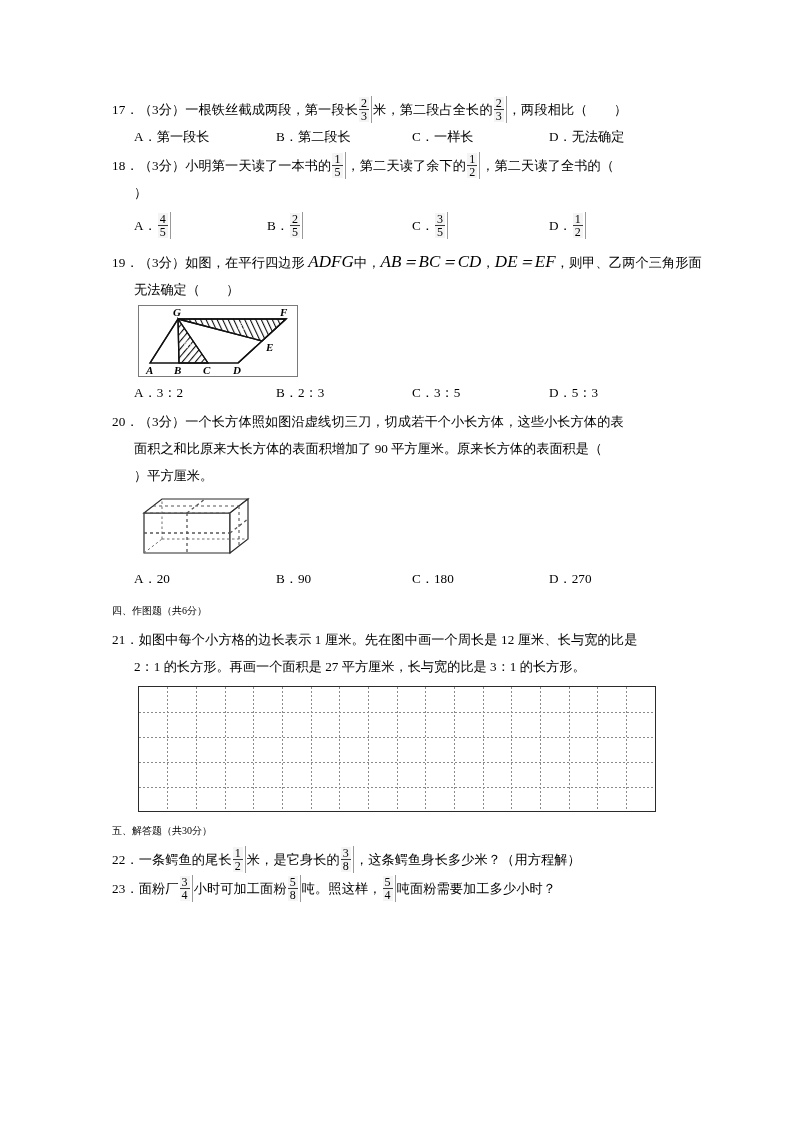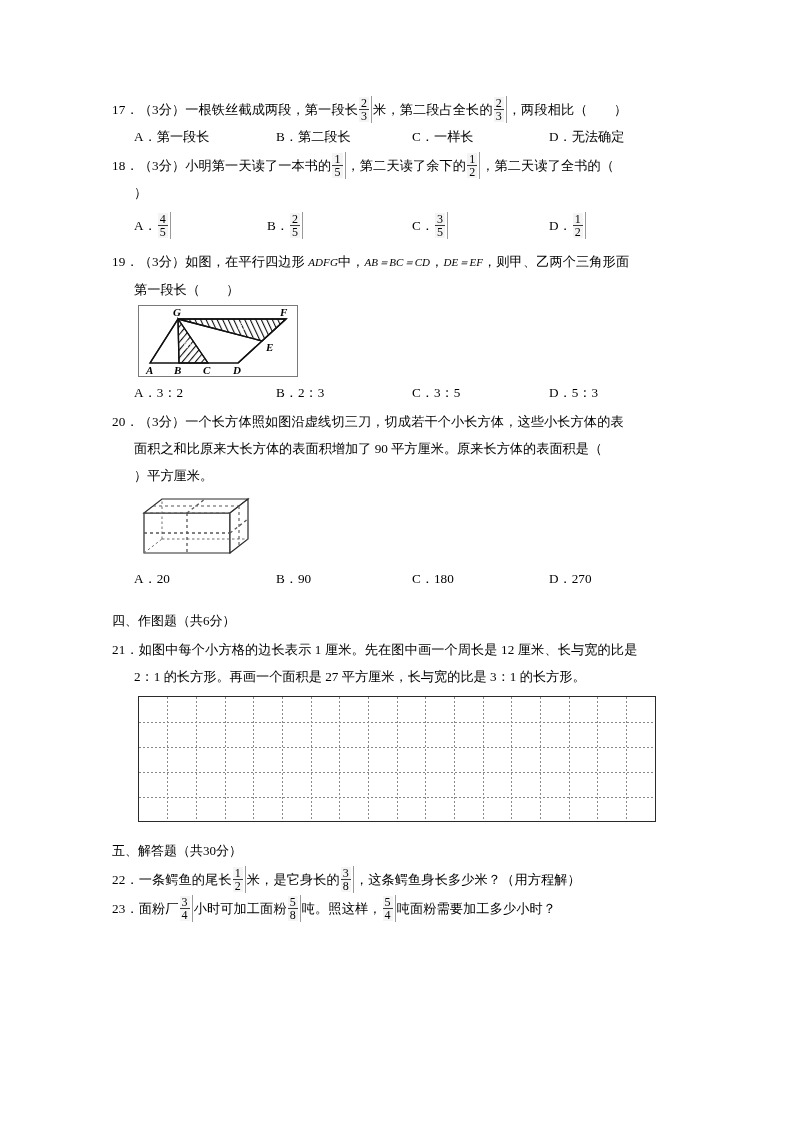--- a/index.html
+++ b/index.html
@@ -101,23 +101,23 @@
   .opt-c { left: 300px; }
   .opt-d { left: 437px; }
 
   .opt-a2 { left: 22px; }
   .opt-b2 { left: 155px; }
   .opt-c2 { left: 300px; }
   .opt-d2 { left: 437px; }
 
   
   .section-head {
-    font-size: 13px;
+    font-size: 10px;
     line-height: 30px;
-    margin-top: 14px;
+    margin-top: 4px;
   }
 
   
   .figure {
     padding-left: 26px;
     margin: 2px 0 2px 0;
   }
   .fig-parallelogram {
     width: 160px;
     height: 72px;
@@ -160,21 +160,21 @@
     height: 1px;
     background-image: repeating-linear-gradient(
         to right,
         #8a8a8a 0px, #8a8a8a 2px,
         rgba(255,255,255,0) 2px, rgba(255,255,255,0) 4px);
   }
 
   .para-label {
     font-family: "Liberation Serif", serif;
     font-style: italic;
-    font-size: 11px;
+    font-size: 17px;
   }
 </style>
 </head>
 <body>
 
 <div class="page">
 <div class="content">
 
   <div class="qblock">
     <div class="qline">
@@ -201,21 +201,21 @@
       <span class="opt opt-c2"><span>C．</span><span class="frac"><span class="num">3</span><span class="den">5</span></span></span>
       <span class="opt opt-d2"><span>D．</span><span class="frac"><span class="num">1</span><span class="den">2</span></span></span>
     </div>
   </div>
 
   <div class="qblock">
     <div class="qline">
       <span>19．</span><span>（3分）</span><span>如图，在平行四边形 </span><span class="para-label">ADFG</span><span>中，</span><span class="para-label">AB＝BC＝CD</span><span>，</span><span class="para-label">DE＝EF</span><span>，则甲、乙两个三角形面</span>
     </div>
     <div class="qbody indent">
-      <span>第一段长（　　）</span>
+      <span>无法确定（　　）</span>
     </div>
 
     <div class="figure">
       <svg class="fig-parallelogram" viewBox="0 0 160 72">
         <defs>
           <pattern id="hatchA" width="5" height="5" patternTransform="rotate(40)" patternUnits="userSpaceOnUse">
             <line x1="0" y1="0" x2="0" y2="5" stroke="#111111" stroke-width="2.2"></line>
           </pattern>
           <pattern id="hatchB" width="5" height="5" patternTransform="rotate(-25)" patternUnits="userSpaceOnUse">
             <line x1="0" y1="0" x2="0" y2="5" stroke="#111111" stroke-width="2.2"></line>

